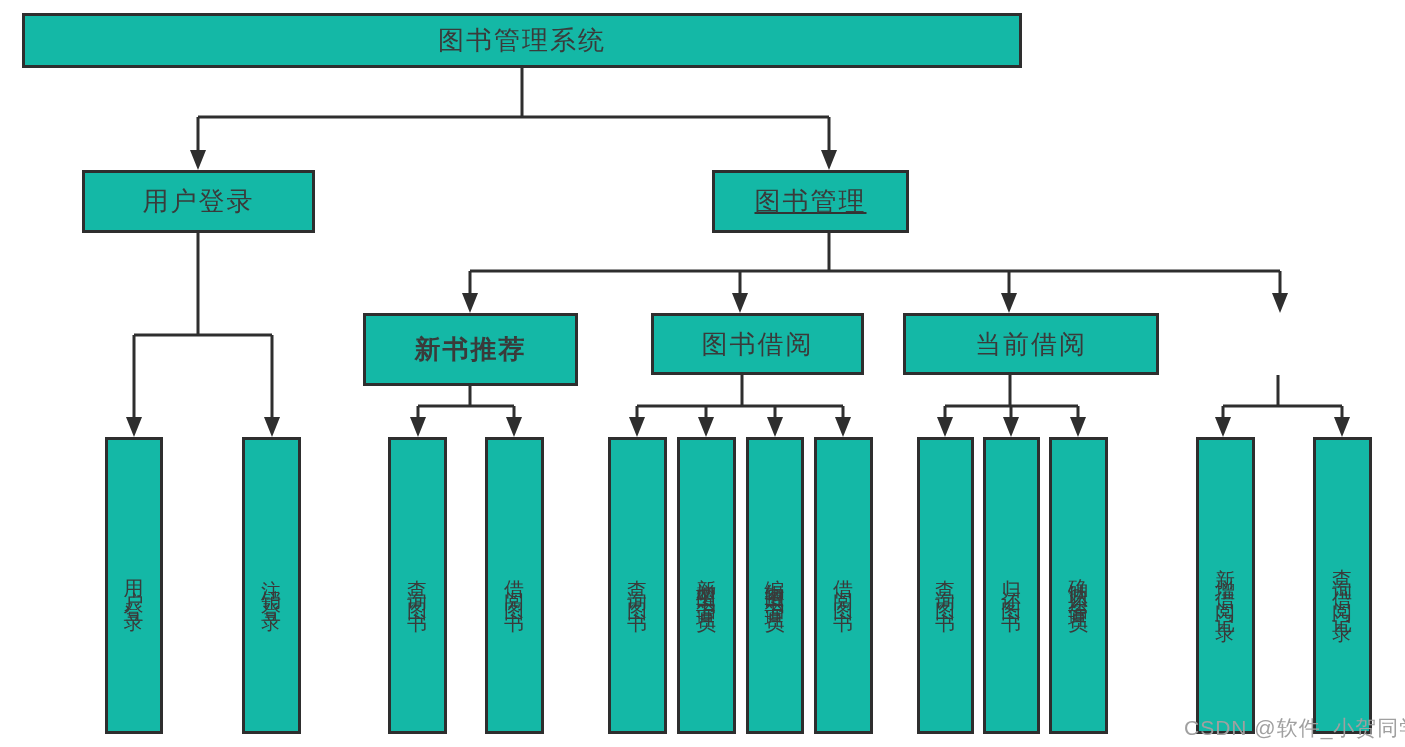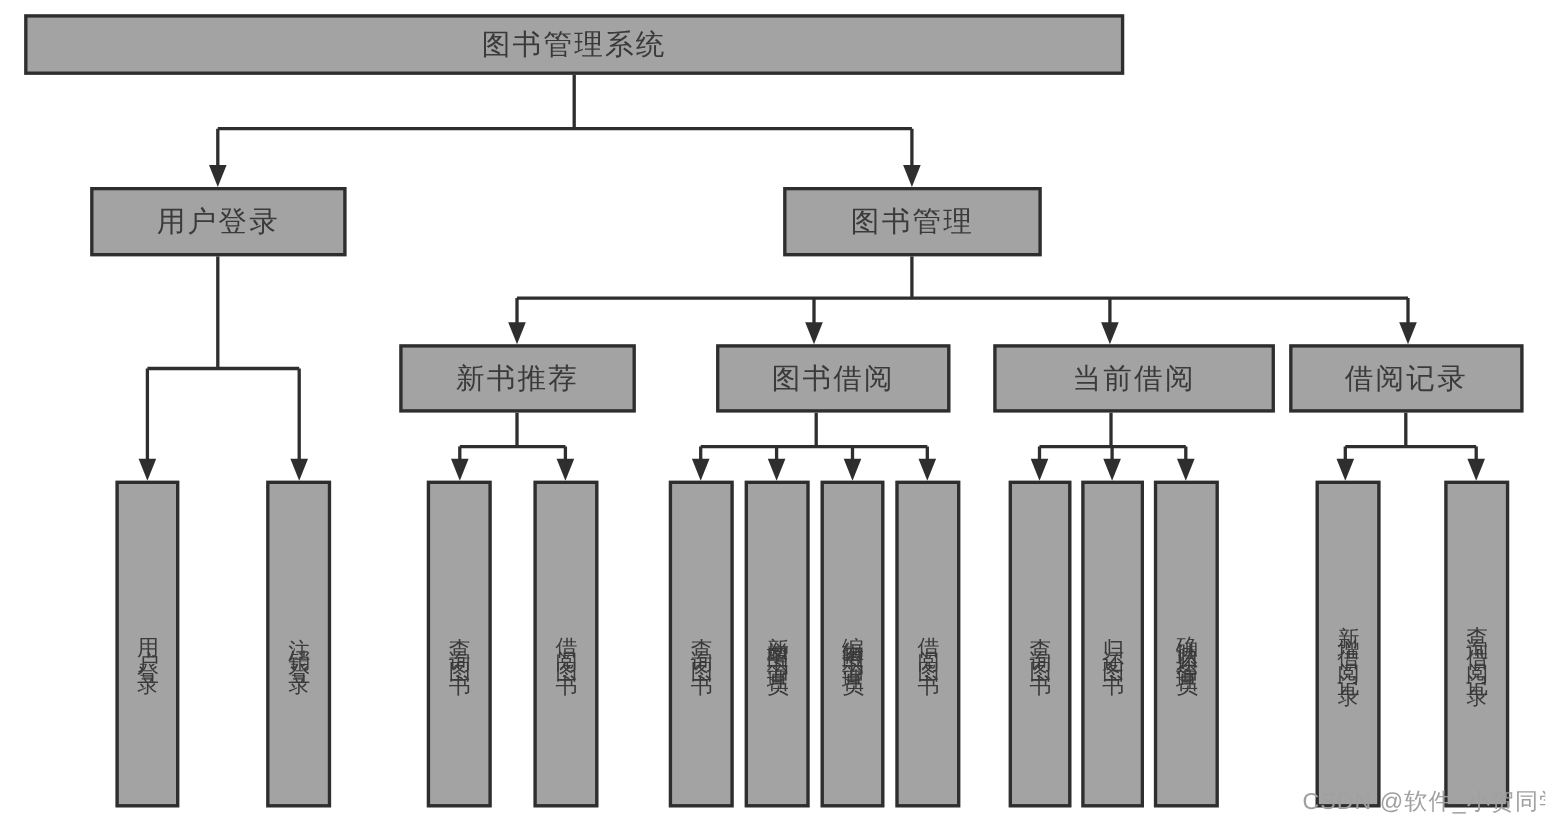--- a/index.html
+++ b/index.html
@@ -9,21 +9,21 @@
     width:1405px;height:747px;
     background:#ffffff;
     font-family:"Liberation Sans", sans-serif;
     color:#333333;
     overflow:hidden;
   }
   .wires{position:absolute;left:0;top:0;width:1405px;height:747px;}
   .node{
     position:absolute;
     border:3px solid #2e2e2e;
-    background:#a3a3a3;
+    background:#14b8a6;
     display:flex;align-items:center;justify-content:center;
     z-index:2;
   }
   .hnode span{
     font-size:26px;
     letter-spacing:2px;
     color:#3a3a3a;
     white-space:nowrap;
   }
   .leaf span{
@@ -32,23 +32,23 @@
     font-size:20px;
     letter-spacing:11px;
     color:#3a3a3a;
     line-height:1;
   }
   .leaf span.long{letter-spacing:5px;}
   
   .n-root{left:22px;top:13px;width:1000px;height:55px;}
   
   .n-user{left:82px;top:170px;width:233px;height:63px;}
-  .n-mgmt{left:712px;top:170px;width:235px;height:63px;}
-  
-  .n-rec{left:363px;top:313px;width:215px;height:62px;}
+  .n-mgmt{left:712px;top:170px;width:197px;height:63px;text-decoration:underline;}
+  
+  .n-rec{left:363px;top:313px;width:215px;height:73px;font-weight:bold;}
   .n-bor{left:635px;top:313px;width:213px;height:62px;margin-left:16px;}
   .n-cur{left:903px;top:313px;width:256px;height:62px;}
   .n-rcd{left:1172px;top:313px;width:213px;height:62px;}
   
   .leaf{top:437px;height:297px;}
   .lf-a1{left:105px;width:58px;}
   .lf-a2{left:242px;width:59px;}
   .lf-b1{left:388px;width:59px;}
   .lf-b2{left:485px;width:59px;}
   .lf-c1{left:608px;width:59px;}
@@ -146,23 +146,20 @@
 
   <div class="node hnode n-rec">
     <span>新书推荐</span>
   </div>
   <div class="node hnode n-bor">
     <span>图书借阅</span>
   </div>
   <div class="node hnode n-cur">
     <span>当前借阅</span>
   </div>
-  <div class="node hnode n-rcd">
-    <span>借阅记录</span>
-  </div>
 
   <div class="node leaf lf-a1">
     <span>用户登录</span>
   </div>
   <div class="node leaf lf-a2">
     <span>注销登录</span>
   </div>
 
   <div class="node leaf lf-b1">
     <span>查询图书</span>

